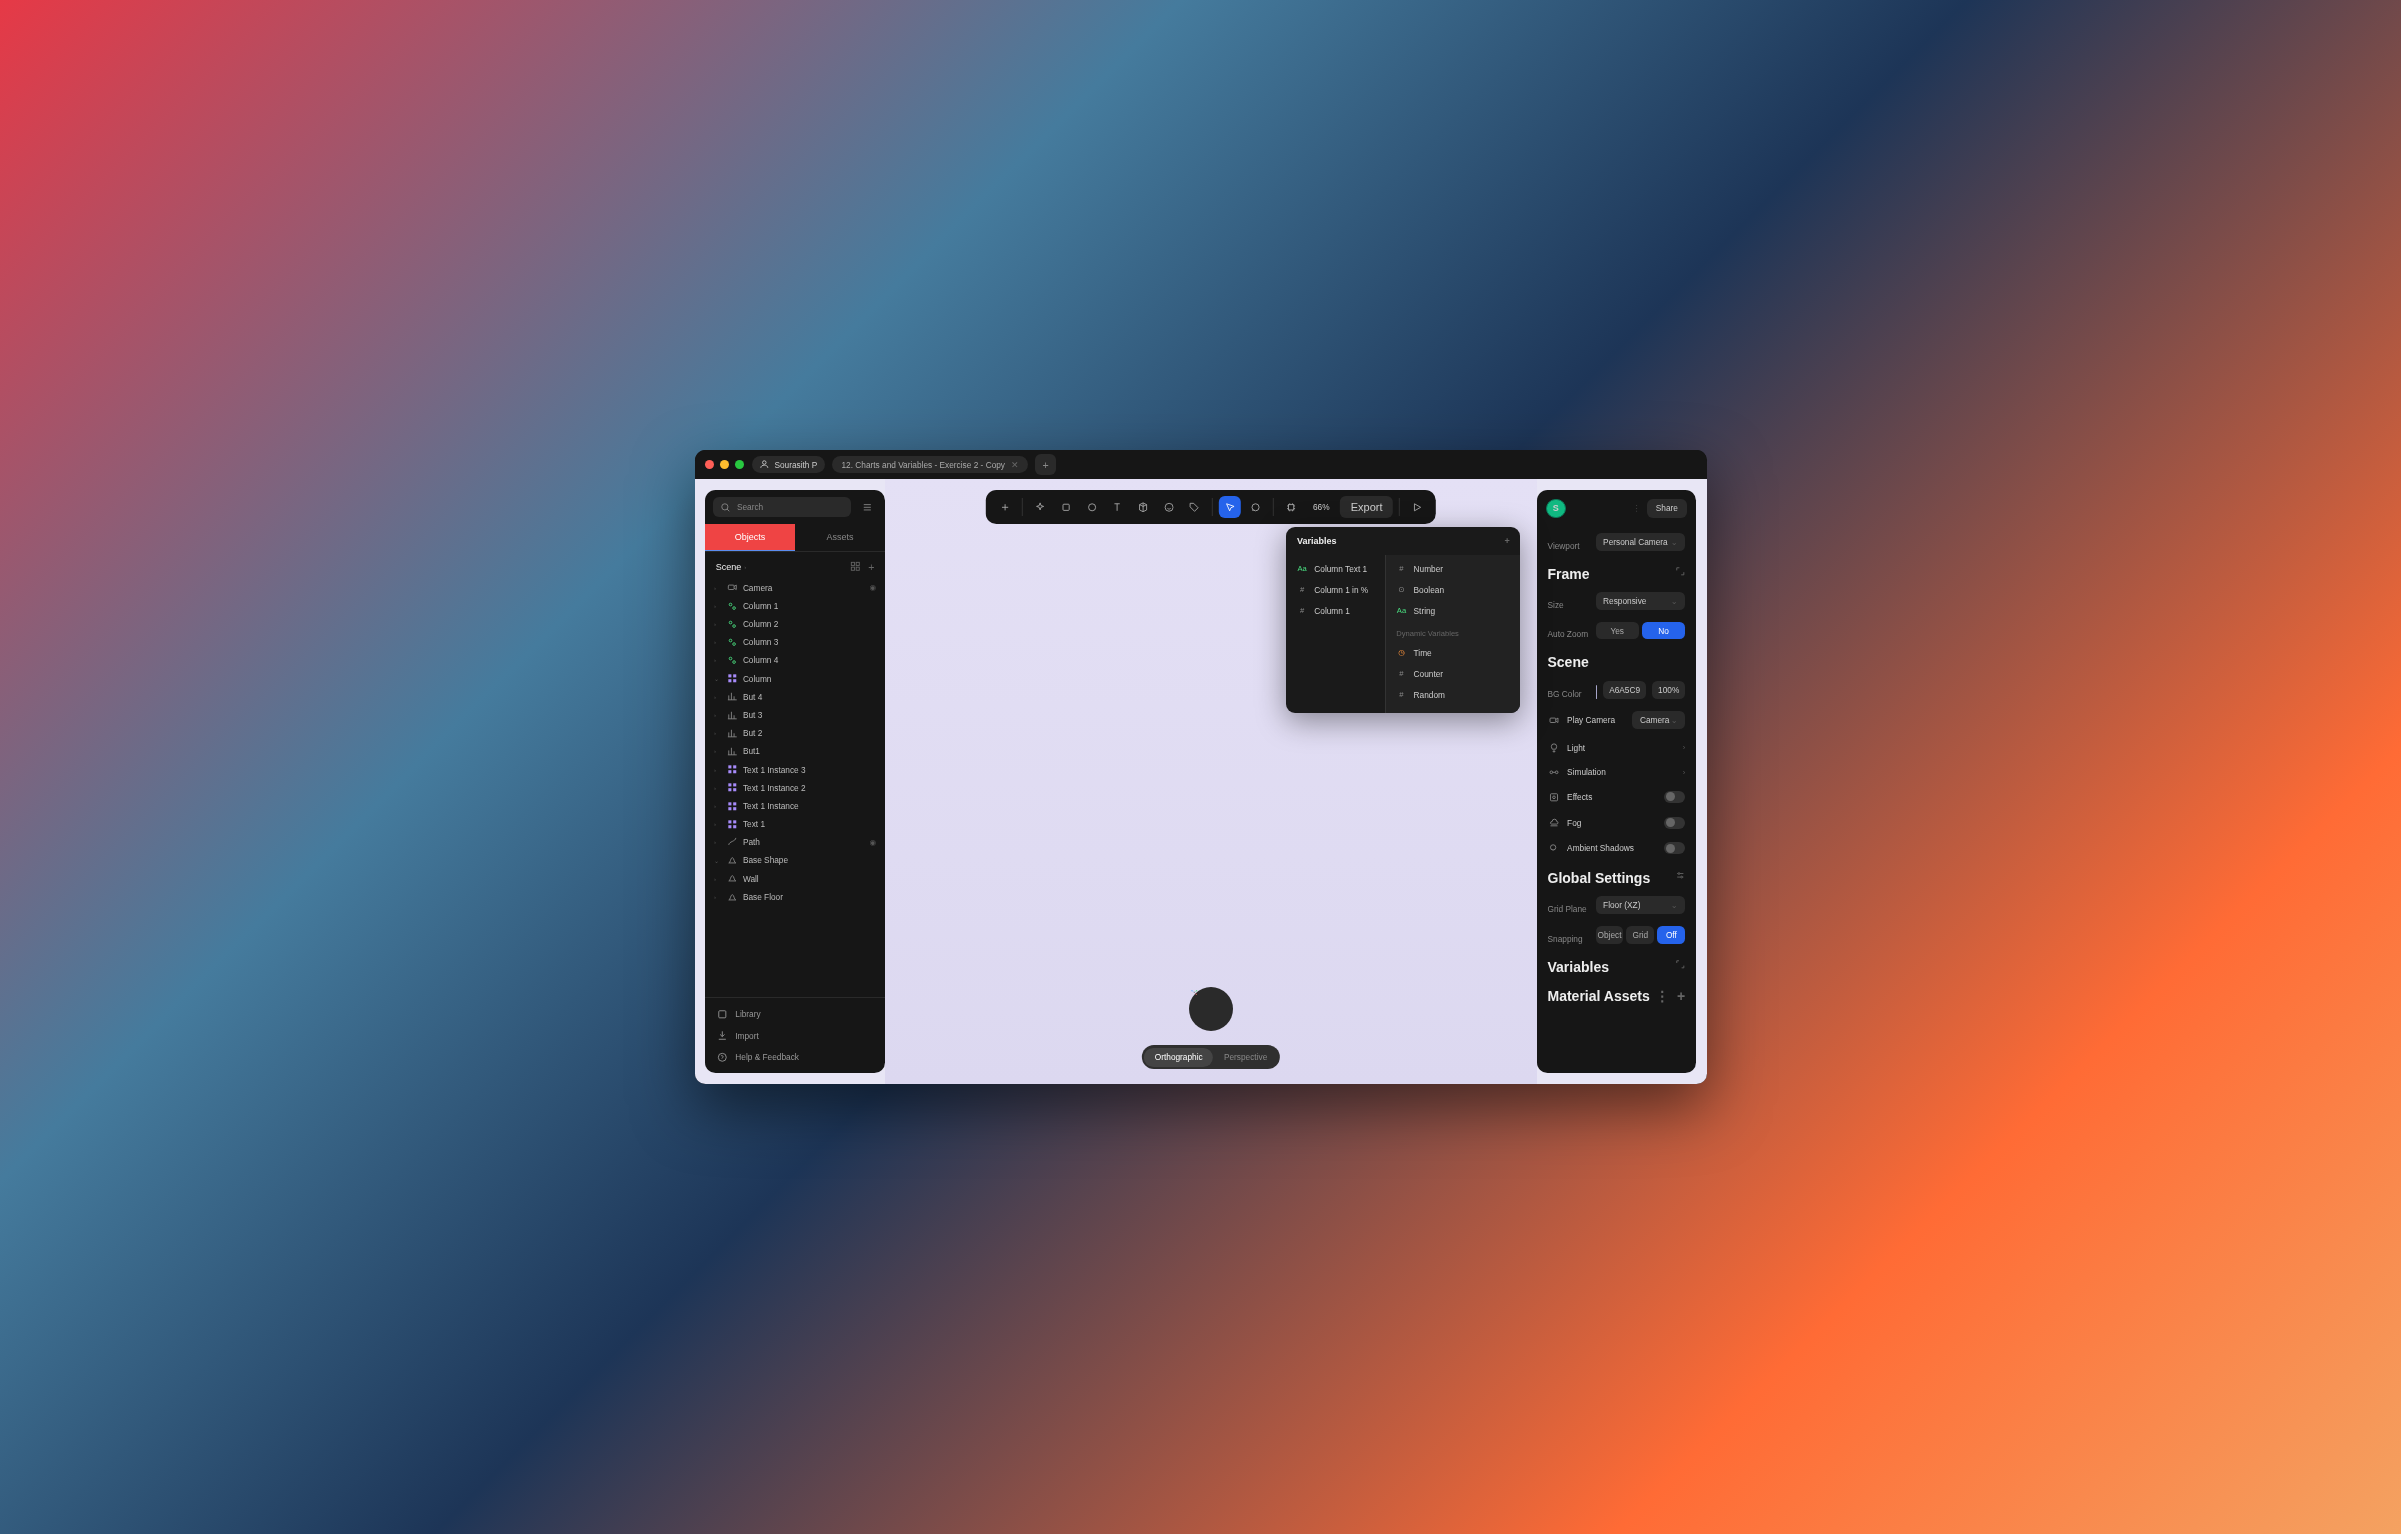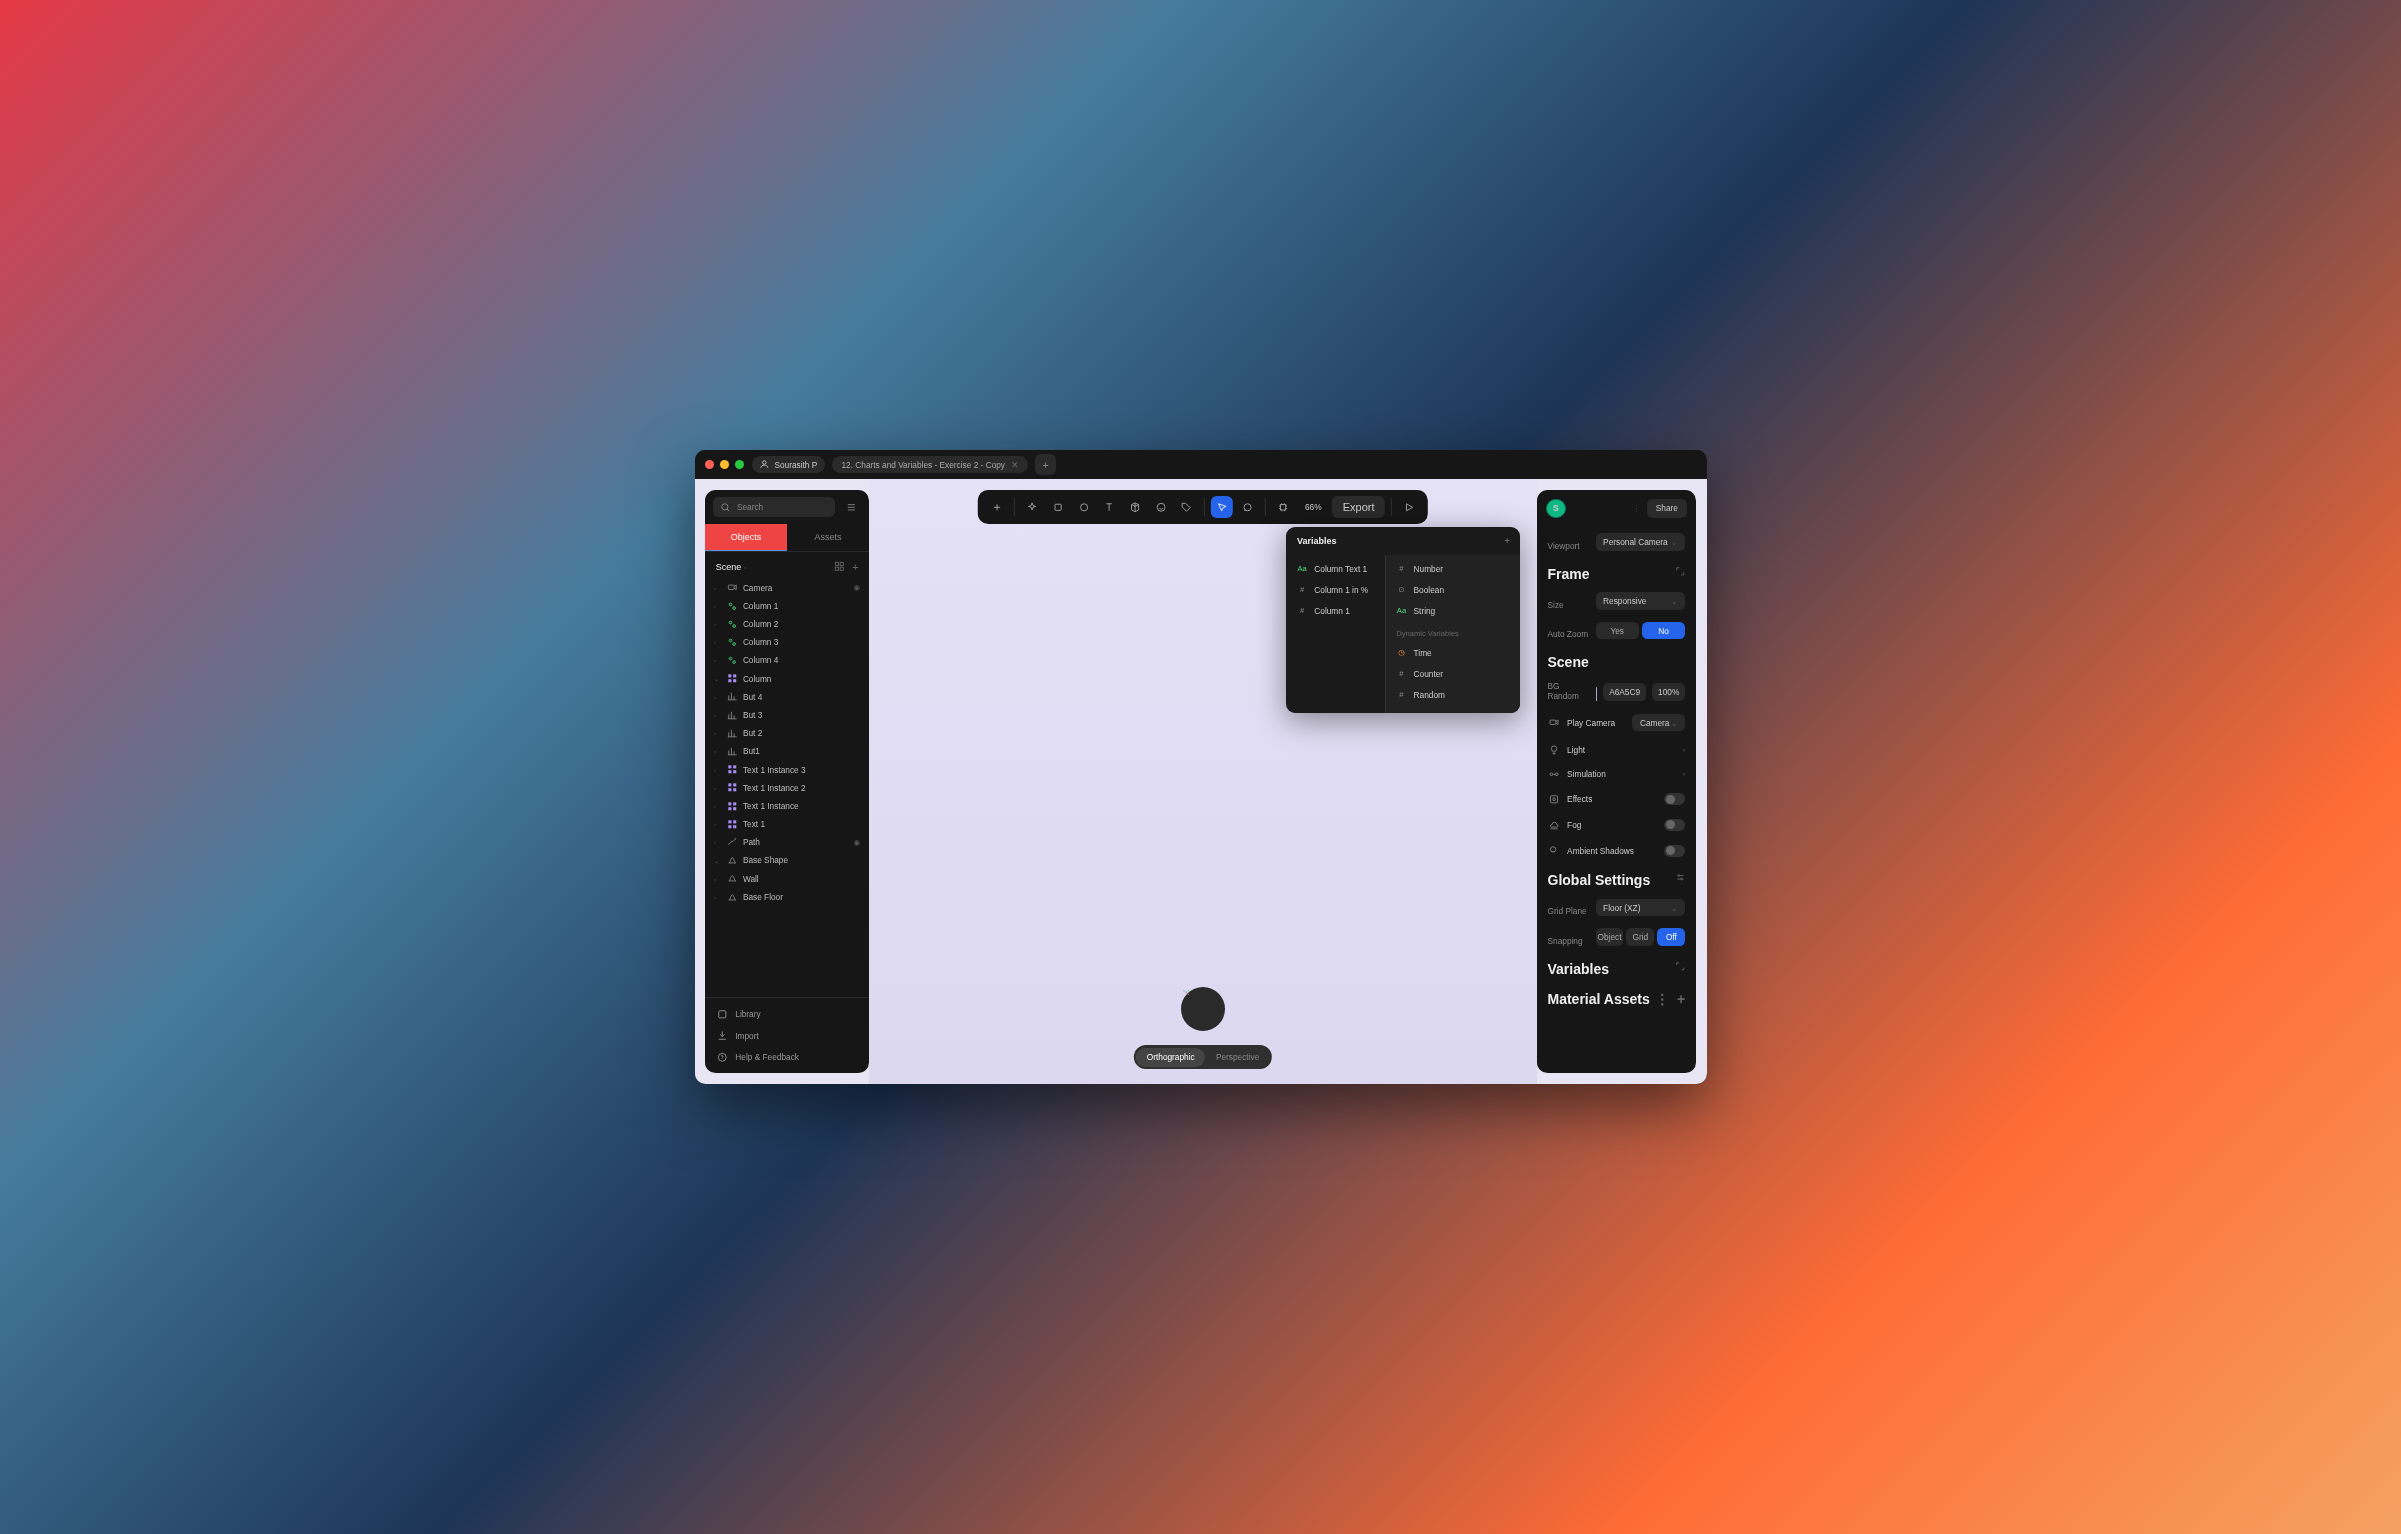--- a/index.html
+++ b/index.html
@@ -8,21 +8,21 @@
 .titlebar { height: 29px; background: #161616; display: flex; align-items: center; padding: 0 10.6px; gap: 7.6px; flex-shrink: 0; }
 .traffic { display: flex; gap: 6px; }
 .traffic div { width: 9px; height: 9px; border-radius: 50%; }
 .t-close { background: #ff5f57; } .t-min { background: #febc2e; } .t-max { background: #28c840; }
 .user-chip { background: #2a2a2a; border-radius: 10.6px; padding: 3px 7.6px; font-size: 8.3px; color: #ccc; display: flex; align-items: center; gap: 4.5px; }
 .tab-chip { background: #2a2a2a; border-radius: 10.6px; padding: 3.8px 9px; font-size: 8.3px; color: #aaa; display: flex; align-items: center; gap: 6px; }
 .tab-x { color: #666; font-size: 9px; }
 .add-tab { width: 21px; height: 21px; border-radius: 6px; background: #2a2a2a; display: flex; align-items: center; justify-content: center; color: #888; font-size: 10.6px; }
 .app-body { flex: 1; display: flex; background: #e8e6f5; position: relative; overflow: hidden; }
 
-.sidebar { width: 164px; margin: 10.6px 0 10.6px 10.6px; background: #161616; border-radius: 10.6px; display: flex; flex-direction: column; color: #ccc; overflow: hidden; }
+.sidebar { width: 180px; margin: 10.6px 0 10.6px 10.6px; background: #161616; border-radius: 10.6px; display: flex; flex-direction: column; color: #ccc; overflow: hidden; }
 .sb-top { padding: 7.6px; display: flex; gap: 6px; }
 .search { flex: 1; background: #2a2a2a; border-radius: 6px; padding: 4.5px 7.6px; display: flex; align-items: center; gap: 6px; font-size: 8.3px; color: #888; }
 .menu-btn { width: 21px; display: flex; align-items: center; justify-content: center; color: #888; }
 .sb-tabs { display: flex; border-bottom: 0.8px solid #2a2a2a; }
 .sb-tab { flex: 1; text-align: center; padding: 7.6px 0; font-size: 9px; color: #888; cursor: pointer; }
 .sb-tab.active { color: #fff; background: #ef4444; border-bottom: 1.5px solid #5b8def; }
 .scene-hdr { display: flex; align-items: center; padding: 9px 10.6px 6px; font-size: 9px; font-weight: 500; color: #eee; }
 .scene-hdr-icons { margin-left: auto; display: flex; gap: 7.6px; color: #666; }
 .tree { flex: 1; overflow-y: auto; padding: 0 3px 6px; }
 .tree-item { display: flex; align-items: center; gap: 5.3px; padding: 3.8px 6px; font-size: 8.3px; color: #bbb; border-radius: 4.5px; cursor: pointer; }
@@ -537,21 +537,21 @@
         <div class="seg">
           <div class="seg-btn">Yes</div>
           <div class="seg-btn active">No</div>
         </div>
       </div>
 
       <div class="rb-section">
           <span>Scene</span>
         </div>
       <div class="rb-row">
-        <span class="rb-label">BG Random</span>
+        <span class="rb-label">BG Color</span>
         <div class="color-swatch"></div>
         <div class="rb-input" style="flex:1.2">A6A5C9</div>
         <div class="rb-input" style="flex:0.8">100%</div>
       </div>
 
       <div class="rb-item">
         <svg class="rb-item-ic" viewBox="0 0 24 24" fill="none" stroke="currentColor" stroke-width="2">
             <rect x="3" y="7" width="13" height="10" rx="2"></rect>
             <path d="M16 10l5-3v10l-5-3"></path>
           </svg>

